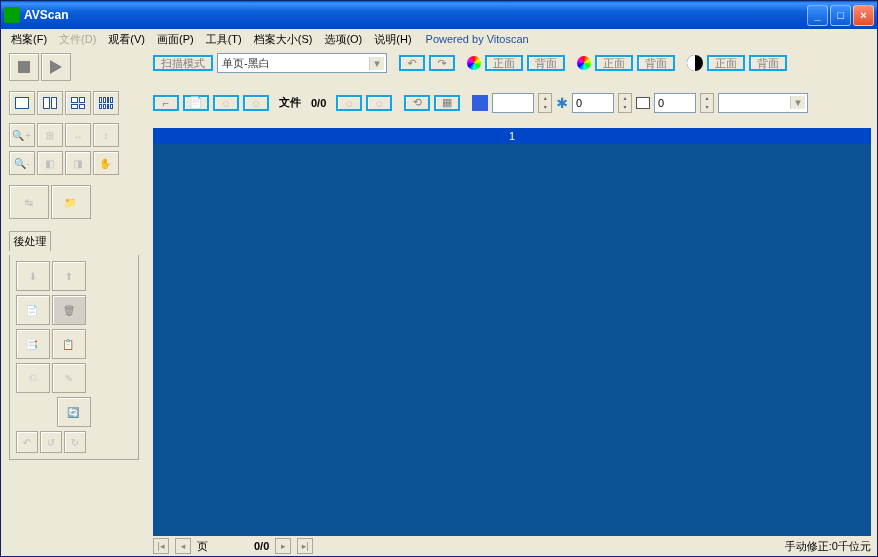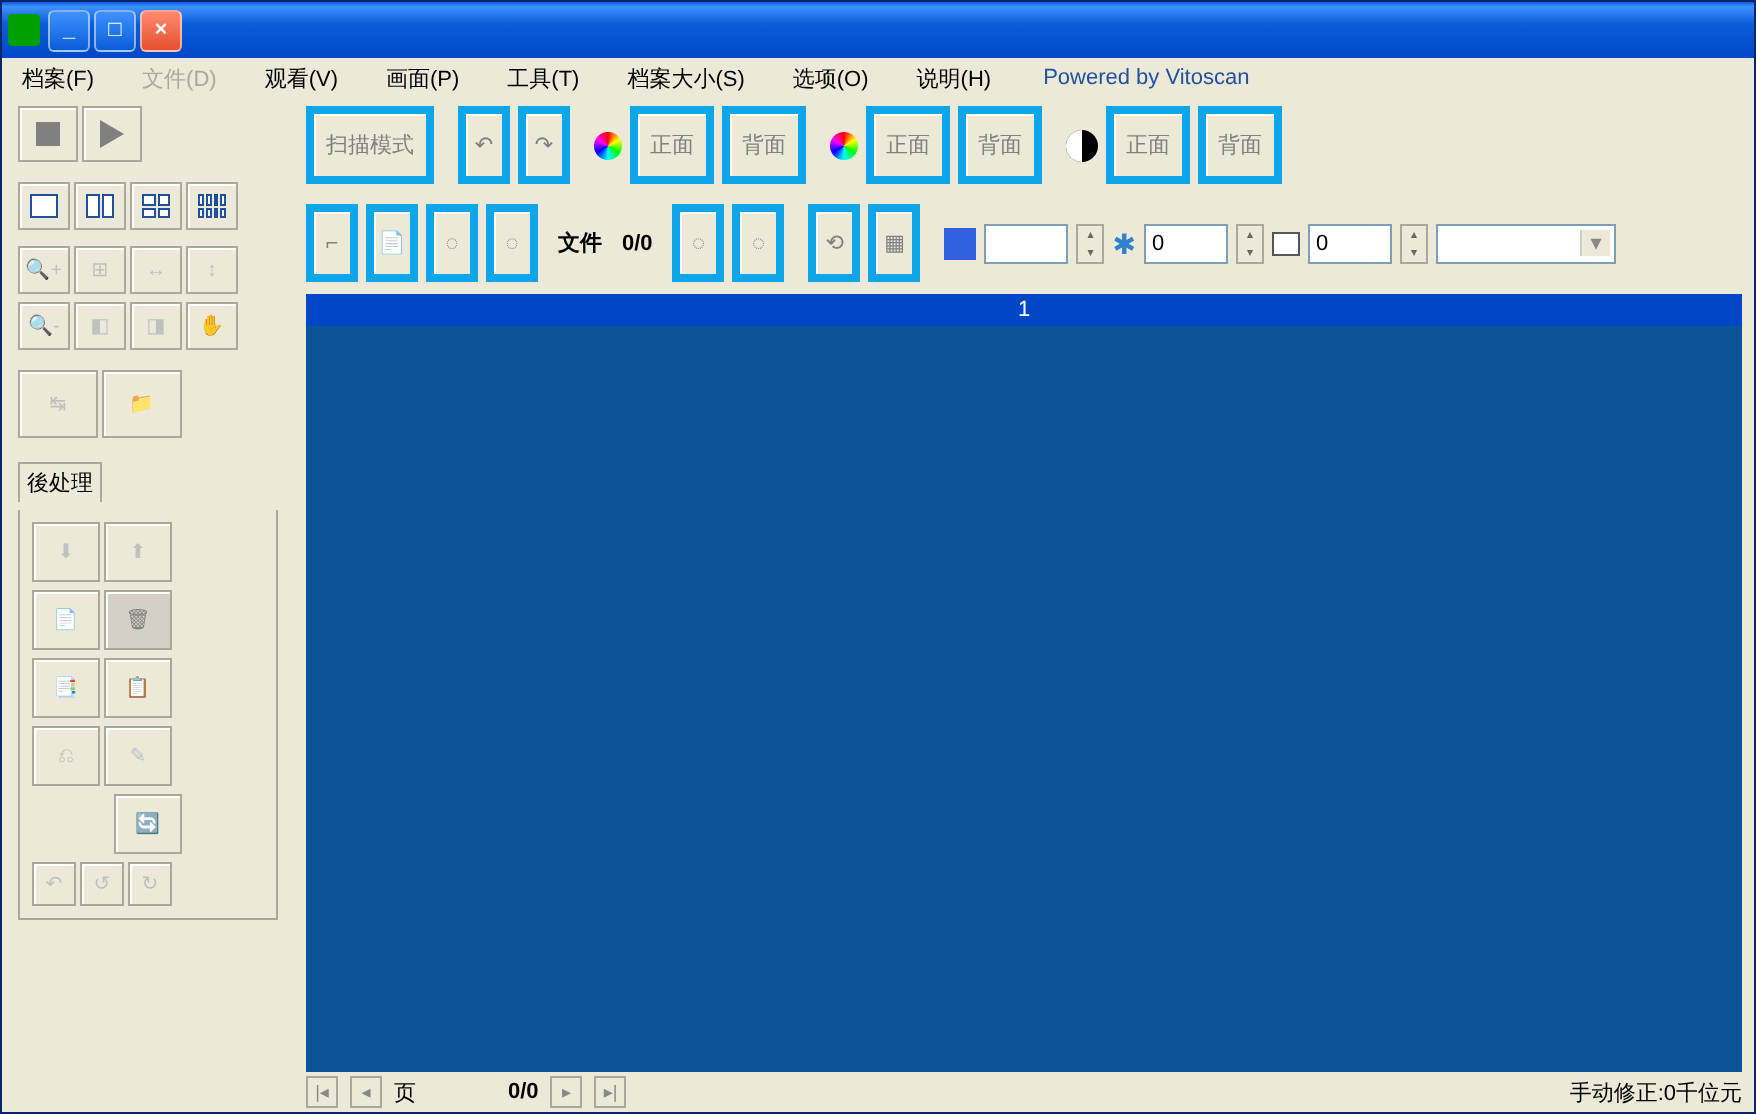--- a/index.html
+++ b/index.html
@@ -4,35 +4,35 @@
 <style>
 *{box-sizing:border-box;margin:0;padding:0;font-family:"Tahoma","SimSun",sans-serif;font-size:11px}
 body{background:#ece9d8;width:878px;height:557px;overflow:hidden;border:1px solid #0a246a}
 .titlebar{height:28px;background:linear-gradient(to bottom,#0058e0 0%,#3d91ff 8%,#0b5dd8 40%,#0047c8 100%);display:flex;align-items:center;padding:0 3px;color:#fff}
 .titlebar-icon{width:16px;height:16px;background:#00a000;margin-right:4px;border-radius:2px}
 .titlebar-text{font-weight:bold;font-size:12px;flex:1}
 .winbtns{display:flex;gap:2px}
 .winbtn{width:21px;height:21px;border-radius:3px;display:flex;align-items:center;justify-content:center;font-weight:bold;color:#fff;font-size:11px;border:1px solid rgba(255,255,255,0.5)}
 .winbtn.min,.winbtn.max{background:linear-gradient(to bottom,#3d91ff,#0b5dd8)}
 .winbtn.close{background:linear-gradient(to bottom,#ff8a6e,#e4502d)}
-.menubar{height:20px;background:#ece9d8;display:flex;align-items:center;padding:0 4px;gap:12px;font-size:12px}
+.menubar{height:20px;background:#ece9d8;display:flex;align-items:center;padding:0 4px;gap:0;font-size:12px}
 .menuitem{padding:2px 6px;cursor:default}
 .menuitem.disabled{color:#aca899}
 .powered{margin-left:8px;color:#2050a0}
 .content{display:flex;height:calc(100% - 48px)}
 .leftpanel{width:146px;background:#ece9d8;padding:4px 8px;display:flex;flex-direction:column;gap:4px}
 .btnrow{display:flex;gap:2px}
 .bigbtn{width:30px;height:28px;background:#ece9d8;border:1px solid #aca899;box-shadow:inset 1px 1px 0 #fff;display:flex;align-items:center;justify-content:center}
 .squarebtn{width:26px;height:24px;background:#ece9d8;border:1px solid #aca899;box-shadow:inset 1px 1px 0 #fff;display:flex;align-items:center;justify-content:center;font-size:10px;color:#808080}
 .squarebtn.disabled,.bigbtn.disabled{color:#c0c0c0}
 .tab{width:42px;height:20px;background:#ece9d8;border:1px solid #aca899;border-bottom:none;display:flex;align-items:center;justify-content:center;font-size:11px;margin-top:8px}
 .postgroup{border:1px solid #aca899;border-top:none;padding:6px;display:flex;flex-direction:column;gap:4px}
 .rightarea{flex:1;display:flex;flex-direction:column}
 .toolbar{background:#ece9d8;padding:4px 6px;display:flex;gap:4px;align-items:center;flex-wrap:wrap}
-.tbtn{height:39px;padding:0 6px;background:#ece9d8;border:4px solid #0ea5e9;box-shadow:inset 1px 1px 0 #fff;display:flex;align-items:center;justify-content:center;font-size:11px;color:#808080}
+.tbtn{height:16px;padding:0 6px;background:#ece9d8;border:2px solid #0ea5e9;box-shadow:inset 1px 1px 0 #fff;display:flex;align-items:center;justify-content:center;font-size:11px;color:#808080}
 .tbtn.w{width:26px;padding:0}
 .combo{height:20px;width:170px;background:#fff;border:1px solid #7f9db9;display:flex;align-items:center;padding:0 4px;color:#333;position:relative}
 .combo::after{content:"▾";position:absolute;right:2px;color:#888;background:#ece9d8;width:14px;text-align:center;border-left:1px solid #ccc}
 .numbox{height:20px;width:42px;background:#fff;border:1px solid #7f9db9;display:flex;align-items:center;padding:0 3px}
 .spin{width:14px;height:20px;border:1px solid #aca899;background:#ece9d8;display:flex;flex-direction:column}
 .spin div{flex:1;font-size:6px;text-align:center;color:#666}
 .canvas{flex:1;background:#0b5394;position:relative;margin:0 6px}
 .canvas-header{height:16px;background:#0047c8;color:#fff;text-align:center;font-size:11px;line-height:16px}
 .statusbar{height:20px;background:#ece9d8;display:flex;align-items:center;padding:0 6px;gap:6px;font-size:11px}
 .statusbar .spacer{flex:1}
@@ -49,20 +49,21 @@
 .gear{color:#3080d0;font-size:14px}
 .monitor{width:14px;height:12px;border:1px solid #555;background:#fff;position:relative}
 .toolbar2{background:#ece9d8;padding:2px 6px;display:flex;gap:4px;align-items:center}
 .sep{width:4px}
 </style>
 </head>
 <body>
 
 <div class="titlebar">
   <div class="titlebar-icon"></div>
+  <div class="titlebar-text">AVScan</div>
   <div class="winbtns">
     <div class="winbtn min">_</div>
     <div class="winbtn max">□</div>
     <div class="winbtn close">×</div>
   </div>
 </div>
 
 <div class="menubar">
   <div class="menuitem">档案(F)</div>
   <div class="menuitem disabled">文件(D)</div>
@@ -159,20 +160,23 @@
         <div class="squarebtn disabled" style="width:22px;height:22px">↶</div>
         <div class="squarebtn disabled" style="width:22px;height:22px">↺</div>
         <div class="squarebtn disabled" style="width:22px;height:22px">↻</div>
       </div>
     </div>
   </div>
 
   <div class="rightarea">
     <div class="toolbar">
       <div class="tbtn">扫描模式</div>
+      <div class="combo">
+          <span>单页-黑白</span>
+        </div>
       <div class="sep"></div>
       <div class="tbtn w disabled">↶</div>
       <div class="tbtn w disabled">↷</div>
       <div class="sep"></div>
       <div class="palette"></div>
       <div class="tbtn">正面</div>
       <div class="tbtn">背面</div>
       <div class="sep"></div>
       <div class="palette"></div>
       <div class="tbtn">正面</div>

